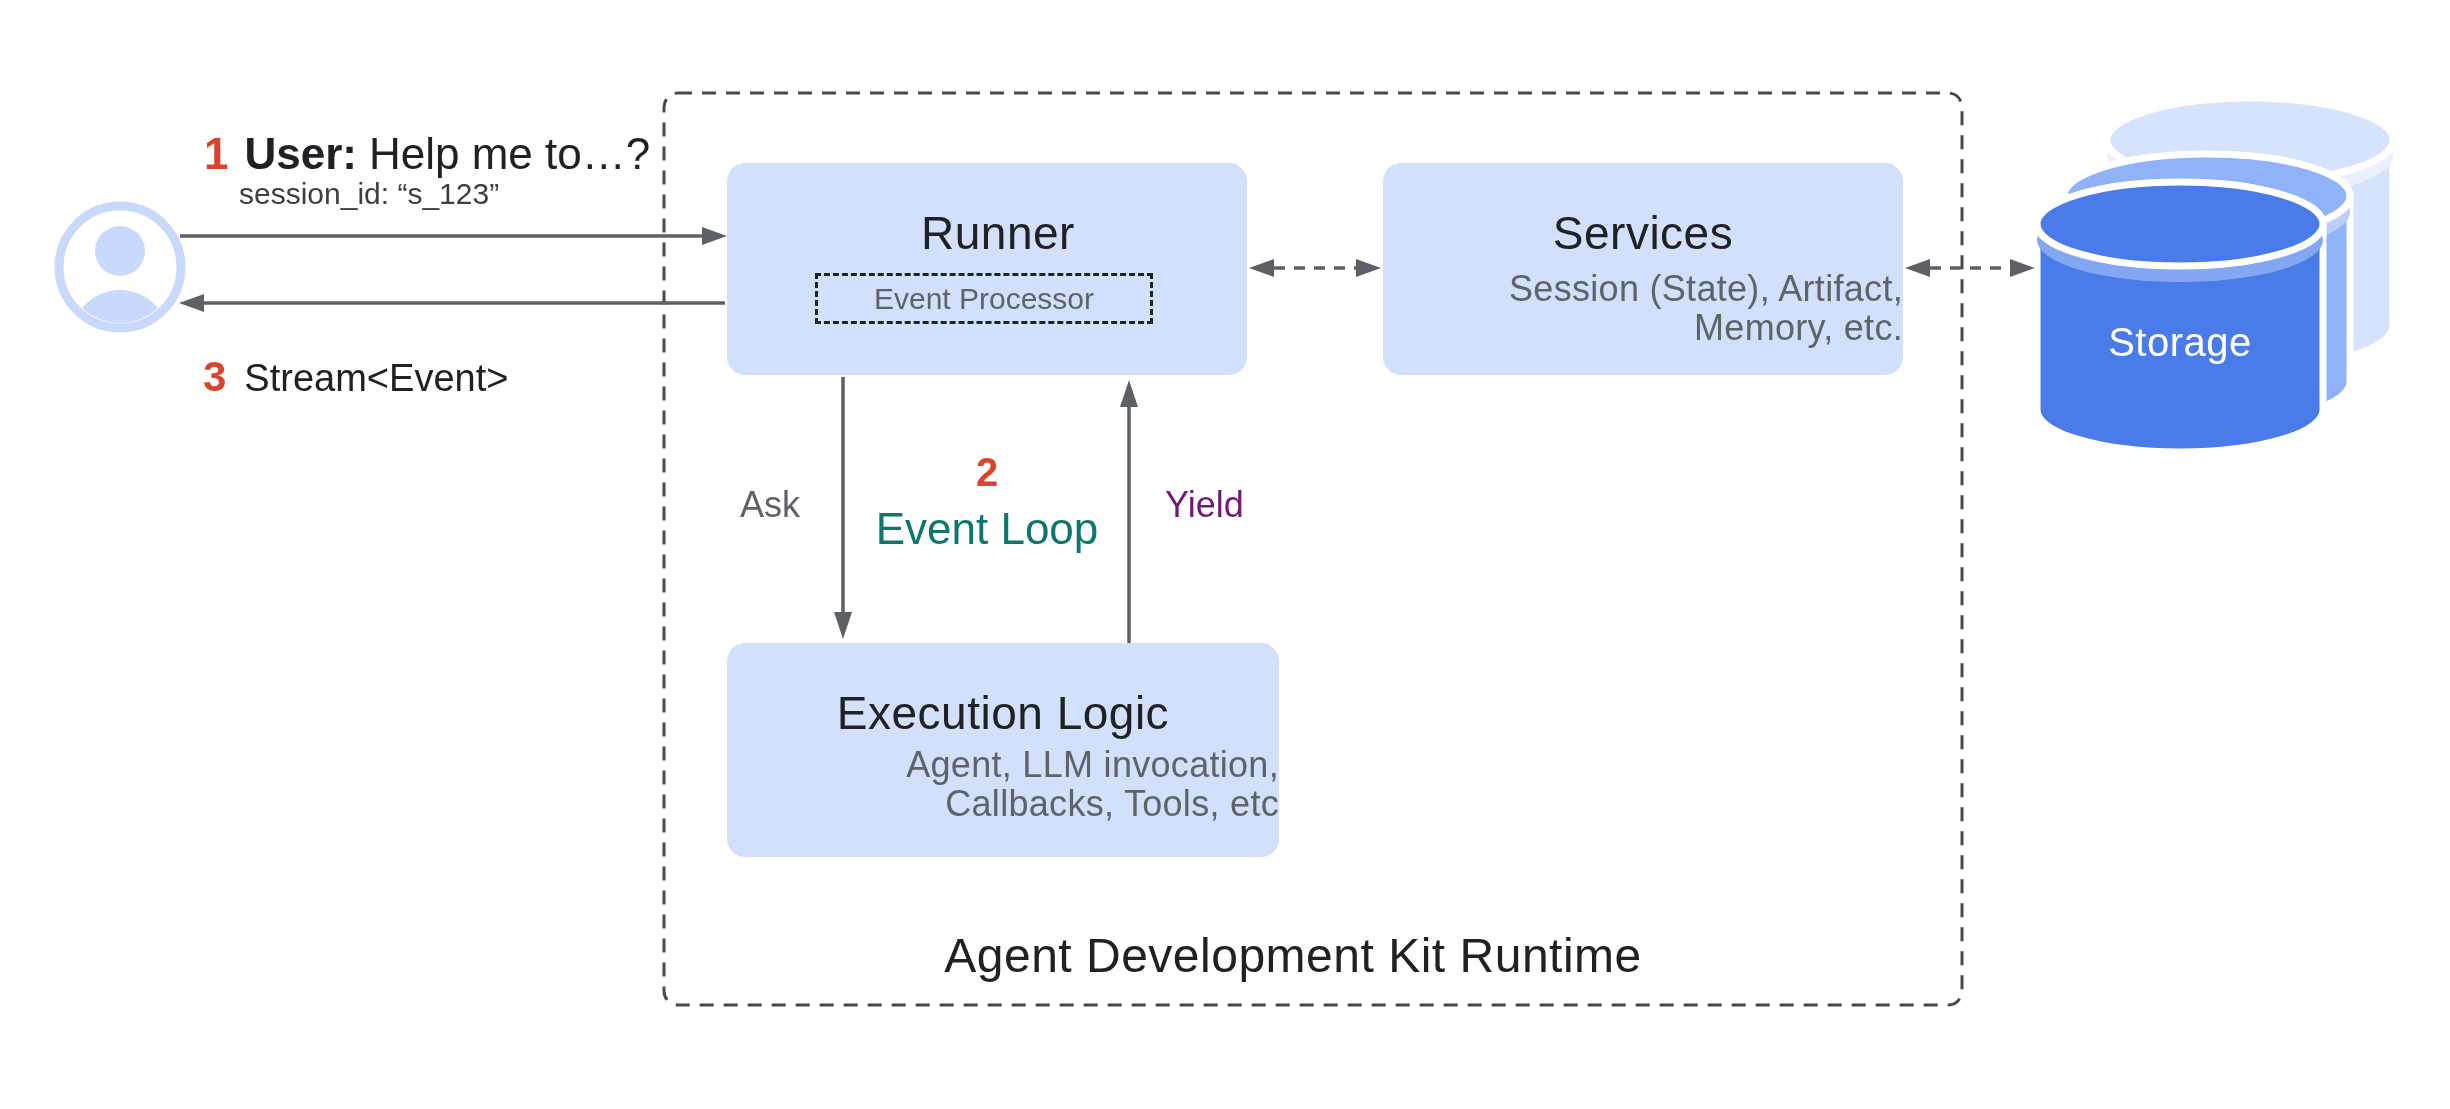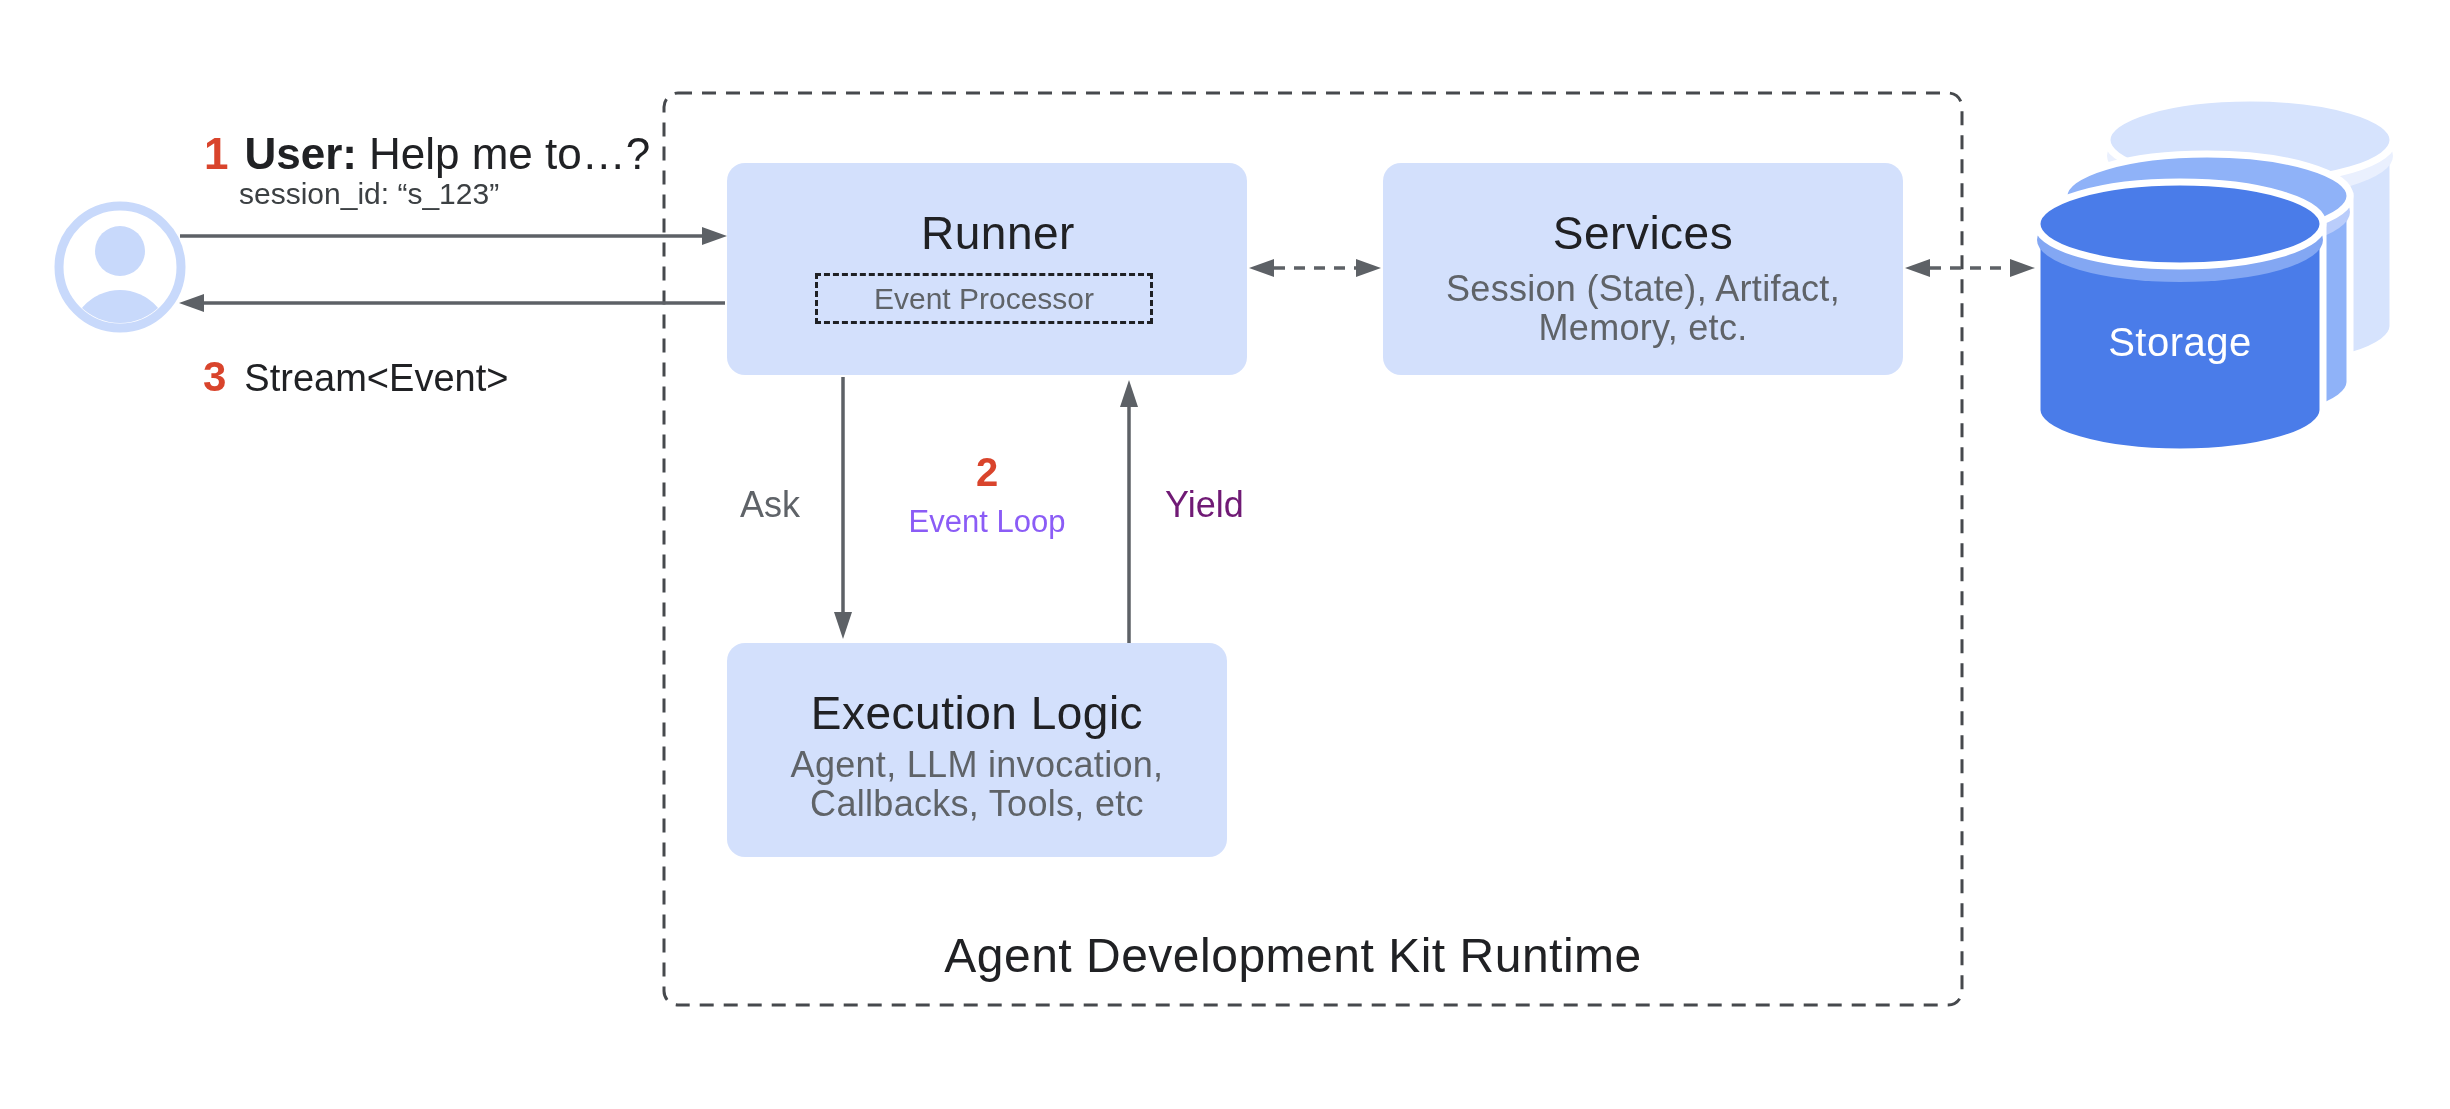--- a/index.html
+++ b/index.html
@@ -11,39 +11,39 @@
   .abs{position:absolute;}
   svg.layer{position:absolute;left:0;top:0;z-index:2;pointer-events:none;}
   .bluebox{
     position:absolute;background:#d3e0fc;border-radius:18px;z-index:1;
   }
   .box-title{
     position:absolute;left:0;width:100%;text-align:center;
     font-size:46px;line-height:52px;color:#202124;letter-spacing:0.5px;
   }
   .box-sub{
-    position:absolute;left:0;width:100%;text-align:center;
+    position:absolute;left:0;width:100%;text-align:right;
     font-size:36px;line-height:39px;color:#5f6368;letter-spacing:0.3px;
   }
   .ep-box{
     position:absolute;left:88px;top:110px;width:332px;height:45px;
     border:3px dashed #1f2125;
     text-align:center;font-size:30px;line-height:45px;color:#5f6368;
   }
   .num{color:#d9442c;font-weight:bold;}
   .user-heading{left:204px;top:129px;font-size:44px;line-height:50px;color:#202124;white-space:nowrap;z-index:3;}
   .user-heading .num{margin-right:16px;}
   .speaker{font-weight:bold;margin-right:12px;}
   .session-line{left:239px;top:176px;font-size:30px;line-height:36px;color:#3c4043;white-space:nowrap;z-index:3;}
   .stream-line{left:203px;top:348px;font-size:38px;line-height:58px;color:#202124;white-space:nowrap;z-index:3;}
   .stream-line .num{font-size:42px;margin-right:18px;}
   .ask-label{left:600px;top:484px;width:200px;text-align:right;font-size:36px;color:#5f6368;z-index:3;}
   .yield-label{left:1165px;top:484px;font-size:36px;color:#701a75;z-index:3;}
   .loop-num{left:727px;top:450px;width:520px;text-align:center;font-size:40px;font-weight:bold;color:#d9442c;z-index:3;}
-  .loop-label{left:727px;top:504px;width:520px;text-align:center;font-size:31px;color:#8b5cf6;z-index:3;}
+  .loop-label{left:727px;top:504px;width:520px;text-align:center;font-size:44px;color:#0f766e;z-index:3;}
   .adk-label{left:664px;top:928px;width:1258px;text-align:center;font-size:48px;color:#202124;letter-spacing:0.5px;z-index:3;}
   .storage-label{left:2037px;top:320px;width:286px;text-align:center;font-size:40px;color:#ffffff;letter-spacing:0.5px;z-index:3;}
 </style>
 </head>
 <body>
 
 <div class="canvas">
 
   <div class="bluebox" style="left:727px;top:163px;width:520px;height:212px;">
     <div class="box-title" style="top:44px;margin-left:11px;">Runner</div>
@@ -53,21 +53,21 @@
   </div>
 
   <div class="bluebox" style="left:1383px;top:163px;width:520px;height:212px;">
     <div class="box-title" style="top:44px;">Services</div>
     <div class="box-sub" style="top:106px;">
       <div>Session (State), Artifact,</div>
       <div>Memory, etc.</div>
     </div>
   </div>
 
-  <div class="bluebox" style="left:727px;top:643px;width:500px;height:214px;">
+  <div class="bluebox" style="left:727px;top:643px;width:552px;height:214px;">
     <div class="box-title" style="top:44px;">Execution Logic</div>
     <div class="box-sub" style="top:102px;">
       <div>Agent, LLM invocation,</div>
       <div>Callbacks, Tools, etc</div>
     </div>
   </div>
 
   <svg class="layer" width="2450" height="1109" viewBox="0 0 2450 1109">
 
     <rect x="664" y="93" width="1298" height="912" rx="14" fill="none" stroke="#46494d" stroke-width="3" stroke-dasharray="14 10"></rect>

